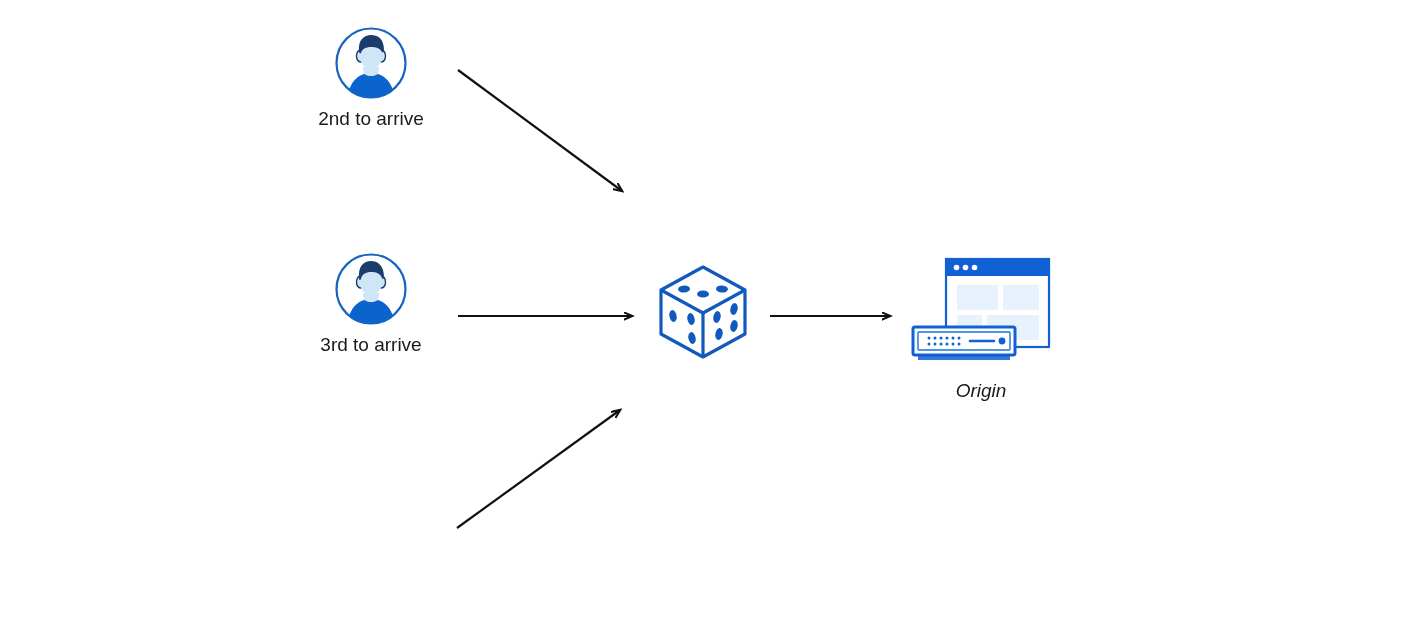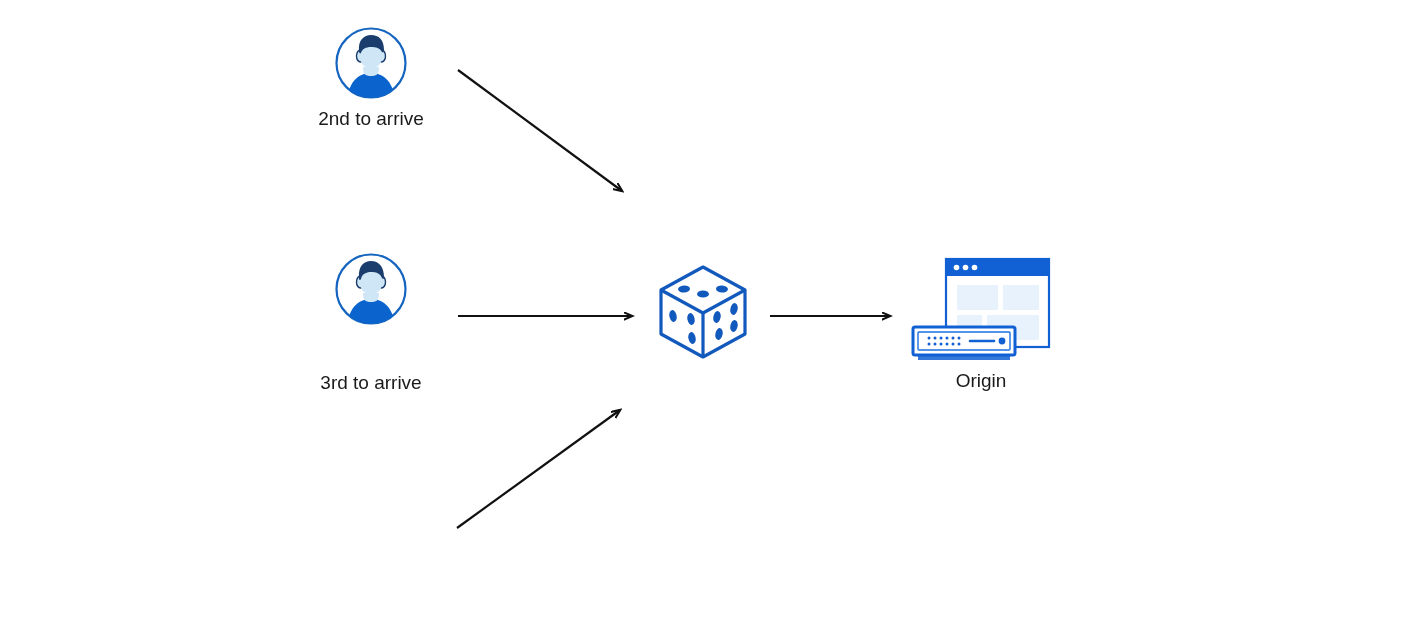--- a/index.html
+++ b/index.html
@@ -31,21 +31,21 @@
     line-height: 1.2;
     white-space: nowrap;
     margin-top: 8px;
     text-align: center;
   }
   .avatar-node { width: 160px; }
   .avatar-wrap { width: 74px; height: 74px; }
   .dice-node { width: 110px; }
   .origin-node { width: 190px; }
   .origin-art { position: relative; width: 150px; height: 115px; }
-  .origin-label { margin-top: 0; }
+  .origin-label { margin-top: 10px; font-style: italic; }
   svg { display: block; overflow: visible; }
   #arrow-layer {
     position: absolute;
     left: 0; top: 0;
     width: 1405px;
     height: 633px;
     pointer-events: none;
   }
 </style>
 </head>
@@ -82,21 +82,21 @@
           <ellipse cx="26.5" cy="30" rx="4" ry="6" fill="#cfe6f7" stroke="#1a3d6d" stroke-width="1.4"></ellipse>
           <ellipse cx="47.5" cy="30" rx="4" ry="6" fill="#cfe6f7" stroke="#1a3d6d" stroke-width="1.4"></ellipse>
           <path d="M26 29 C26 17 31 11 37 11 C43 11 48 17 48 29 C48 37 45 42 37 42 C29 42 26 37 26 29 Z" fill="#cfe6f7"></path>
           <path d="M25 25 C24 14 30 9 37 9 C45 9 50 14 50 24 C50 26 49 27 48 26 C46 22 42 21 37 21 C32 21 28 23 27 27 C26 28 25 27 25 25 Z" fill="#1a3d6d"></path>
         </g>
       </svg>
     </div>
     <div class="node-label">2nd to arrive</div>
   </div>
 
-  <div class="node avatar-node" style="left:291px; top:252px;gap:38px;">
+  <div class="node avatar-node" style="left:291px; top:252px;">
     <div class="avatar-wrap">
       <svg viewBox="0 0 74 74" width="74" height="74">
         <circle cx="37" cy="37" r="34.5" fill="#ffffff" stroke="#1565c0" stroke-width="2.2"></circle>
         <clipPath id="clipA2">
             <circle cx="37" cy="37" r="34.5"></circle>
           </clipPath>
         <g clip-path="url(#clipA2)">
           <path d="M13 74 C15 55 25 47 37 47 C49 47 59 55 61 74 Z" fill="#0b63ce"></path>
           <path d="M29 41 C29 48 31 50 37 50 C43 50 45 48 45 41 Z" fill="#cfe6f7"></path>
           <ellipse cx="26.5" cy="30" rx="4" ry="6" fill="#cfe6f7" stroke="#1a3d6d" stroke-width="1.4"></ellipse>

